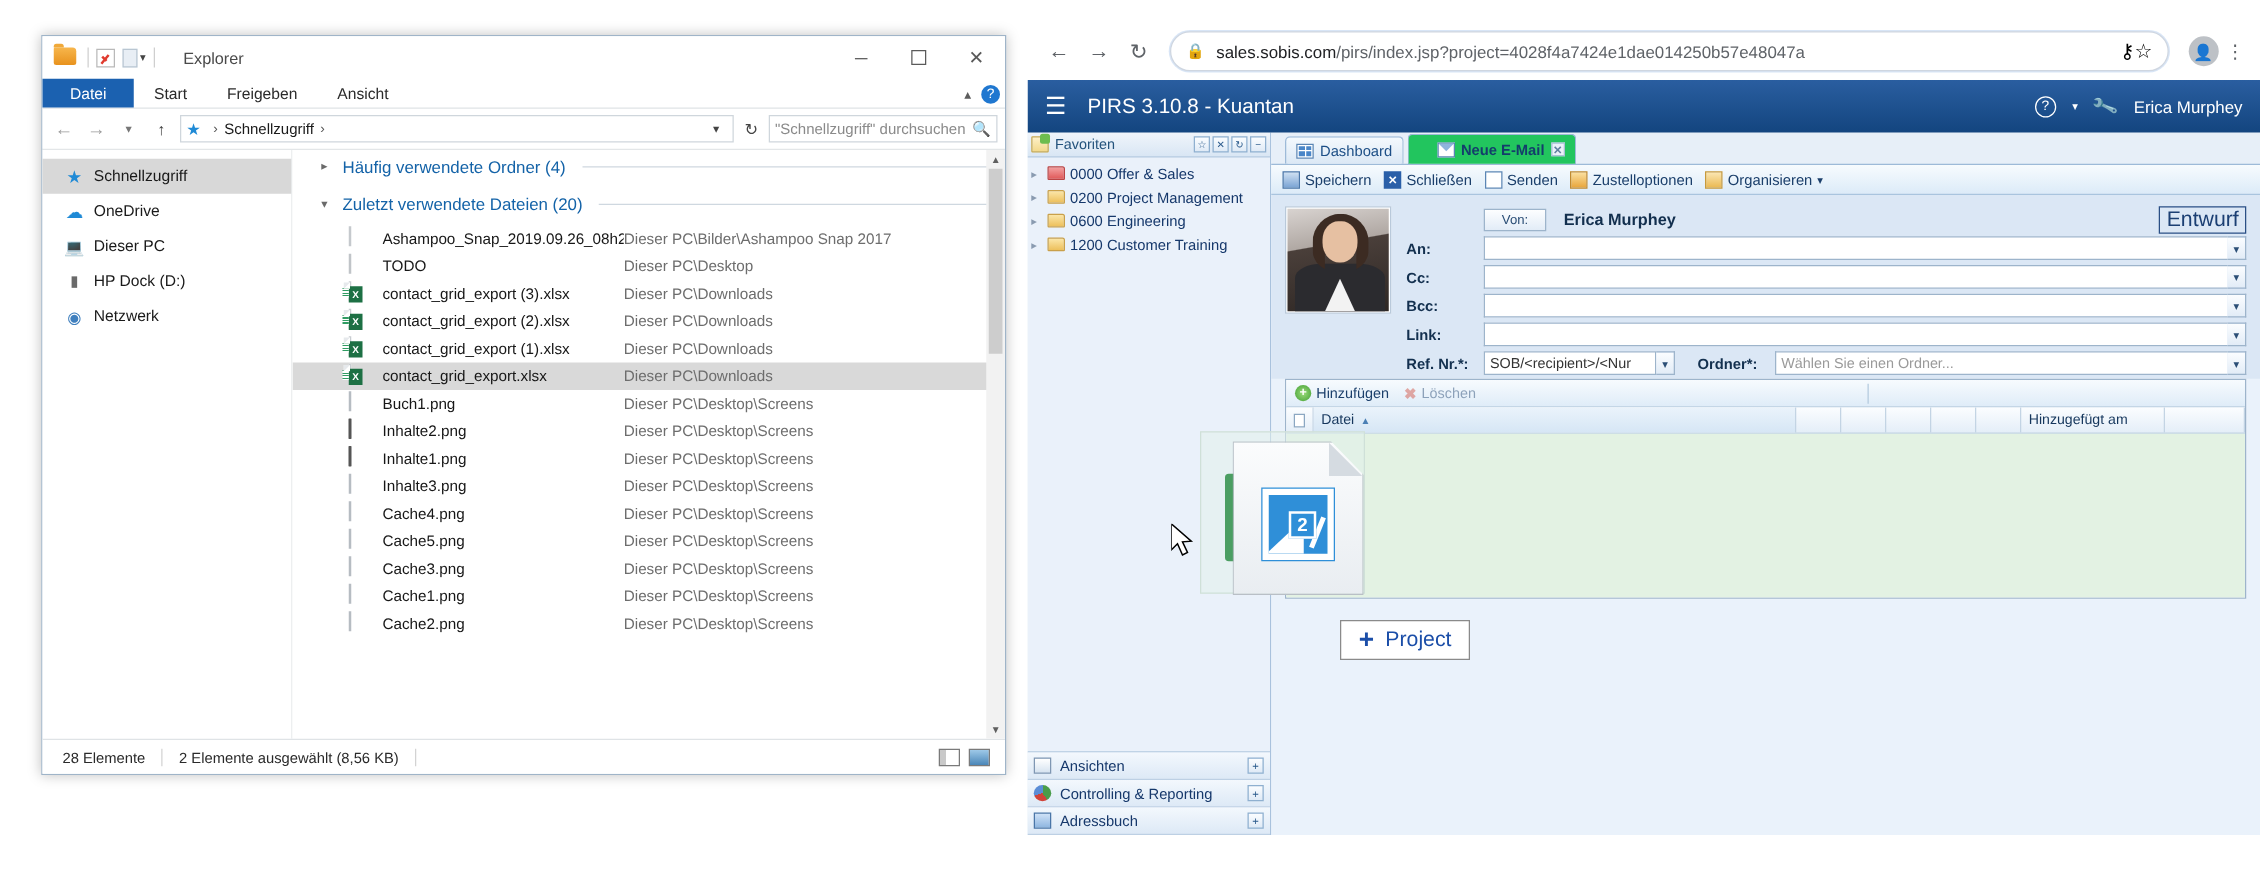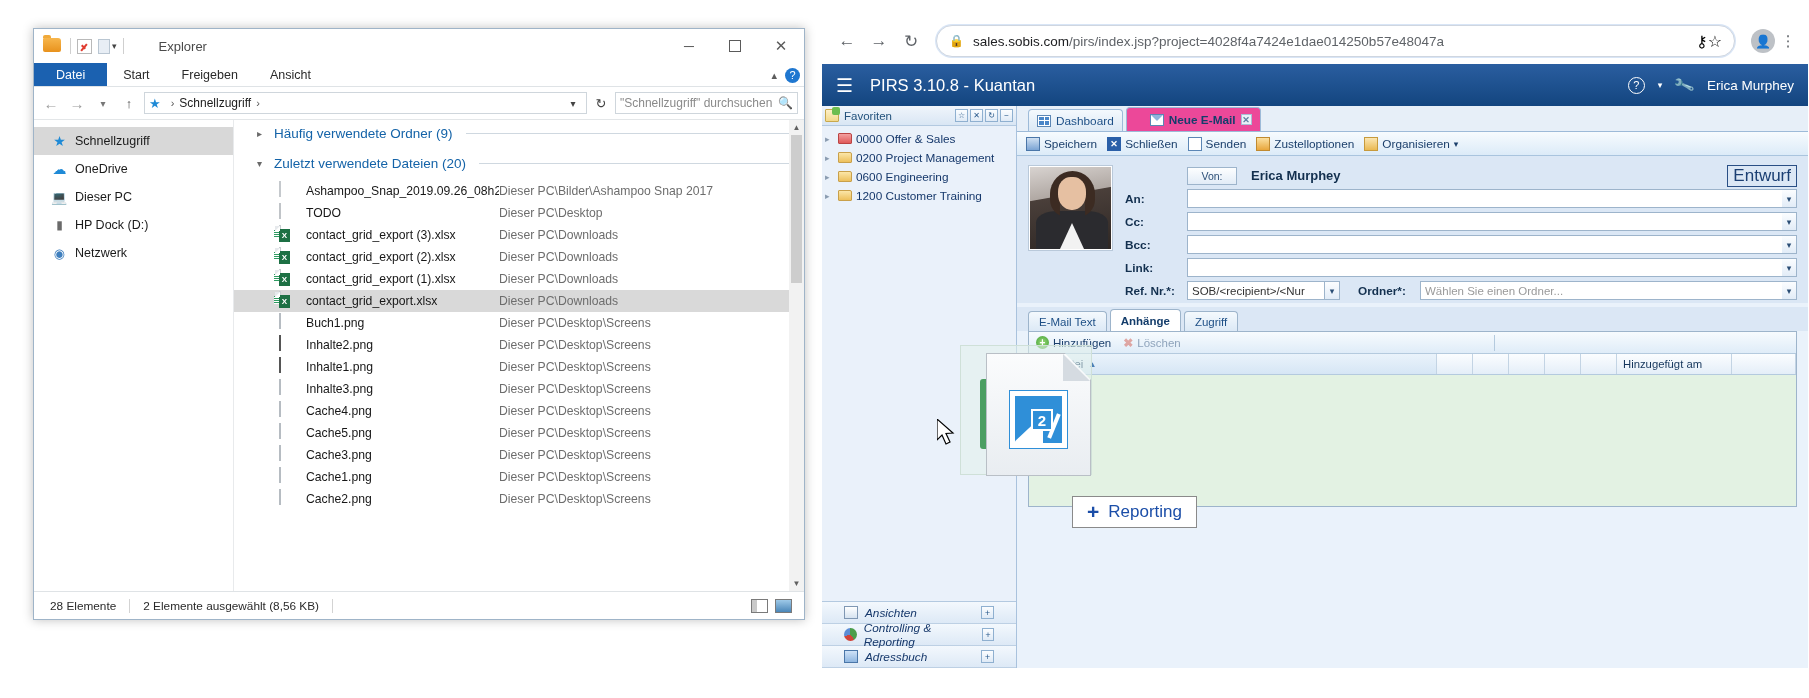--- a/index.html
+++ b/index.html
@@ -29,21 +29,21 @@
     width:18px;height:14px;background:linear-gradient(#f7b64c,#e8921d);
     border-radius:1px 3px 2px 2px; position:relative; display:inline-block;
   }
   .folder-gold:before{content:"";position:absolute;left:0;top:-3px;width:8px;height:3px;background:#f0a93a;border-radius:2px 2px 0 0;}
   .qa-sep { width:1px; height:16px; background:#cfcfcf; margin:0 6px; }
   .qa-check { width:15px;height:15px;border:1px solid #b9b9b9;background:#fff;position:relative;}
   .qa-check:after{content:"";position:absolute;left:3px;top:6px;width:5px;height:2px;background:#e03b2f;transform:rotate(45deg);}
   .qa-check:before{content:"";position:absolute;left:5px;top:3px;width:2px;height:9px;background:#e03b2f;transform:rotate(40deg);}
   .qa-page { width:12px;height:15px;background:#e8eef5;border:1px solid #b9c6d2;}
   .qa-caret { font-size:9px; color:#444; margin-left:2px;}
-  .ex-title-text { font-size:13px; color:#4a4a4a; margin-left:16px;padding-left:13px; }
+  .ex-title-text { font-size:13px; color:#4a4a4a; margin-left:4px;padding-left:13px; }
   .ex-winbtns { position:absolute; right:0; top:0; display:flex; height:34px; }
   .ex-winbtn { width:46px; height:34px; display:flex; align-items:center; justify-content:center; color:#5a5a5a; font-size:14px; }
   .ex-winbtn.close { font-size:15px; }
 
   .ex-ribbon { height:24px; background:#ffffff; display:flex; align-items:stretch; position:relative; border-bottom:1px solid #dfe3e6;}
   .ex-tab { padding:0 16px; font-size:12.5px; color:#2a2a2a; display:flex;align-items:center;}
   .ex-tab.datei { background:#1b61b0; color:#fff; padding:0 22px; }
   .ex-ribbon-right { position:absolute; right:4px; top:0; height:24px; display:flex; align-items:center; gap:8px;}
   .ribbon-caret { font-size:11px; color:#5d5d5d;}
   .help-circle { width:15px;height:15px;border-radius:50%;background:#1f77d0;color:#fff;font-size:11px;display:flex;align-items:center;justify-content:center;}
@@ -130,30 +130,30 @@
   .fav-ico { width:14px;height:13px;background:linear-gradient(#fdf0c8,#f3d98b); border:1px solid #c9a94d; border-radius:1px; position:relative;}
   .fav-ico:after{content:"";position:absolute;right:-2px;top:-3px;width:8px;height:8px;background:#6dbd4f;border-radius:2px;}
   .fav-btns { margin-left:auto; display:flex; gap:2px; }
   .fav-btn { width:13px;height:13px;border:1px solid #8fb0d0; background:linear-gradient(#fbfdff,#dfeaf6); display:flex;align-items:center;justify-content:center; font-size:8px; color:#2a5a8c;}
   .tree { padding-top:3px; flex:1; }
   .tree-item { height:19px; display:flex; align-items:center; font-size:11.8px; color:#16386b; gap:4px; padding-left:3px;}
   .tree-chev { color:#8a9bb0; font-size:9px; width:9px;}
   .tree-fold { width:14px;height:11px;background:linear-gradient(#fbe6a8,#edc05c);border:1px solid #c9a04a;border-radius:1px 2px 1px 1px;}
   .tree-fold.red { background:linear-gradient(#f3a0a0,#e05a5a); border-color:#b44; }
   .left-sections { border-top:1px solid #b3c9e0;}
-  .left-sec { height:22px; display:flex; align-items:center; gap:7px; padding:0 22px; font-size:11.8px; color:#16386b; background:linear-gradient(#f3f8fd,#dde9f6); border-bottom:1px solid #bdd0e4;font-style:italic;}
+  .left-sec { height:22px; display:flex; align-items:center; gap:7px; padding:0 5px; font-size:11.8px; color:#16386b; background:linear-gradient(#f3f8fd,#dde9f6); border-bottom:1px solid #bdd0e4;}
   .left-sec .plus { margin-left:auto; width:13px;height:13px;border:1px solid #8fb0d0;background:linear-gradient(#fbfdff,#dfeaf6); display:flex;align-items:center;justify-content:center;font-size:9px;color:#2a5a8c;}
   .sec-ico { width:14px;height:13px; border:1px solid #7f97b3; background:linear-gradient(#fff,#d6e3f0);}
   .sec-ico.pie { border-radius:50%; background:conic-gradient(#4a9d4a 0 40%, #d0443a 40% 70%, #5b8dd6 70% 100%); border:none;}
   .sec-ico.book { background:linear-gradient(#cfe2f7,#8fb6e0); border-color:#4a76a8;}
 
   .pirs-main { flex:1; display:flex; flex-direction:column; background:#eaf2fb; min-width:0;}
   .tabstrip { height:26px; display:flex; align-items:flex-end; padding-left:11px; gap:3px; background:#e7eff8; border-bottom:1px solid #9dbad8;}
   .ptab { height:22px; border:1px solid #9dbad8; border-bottom:none; border-radius:4px 4px 0 0; background:linear-gradient(#f4f9fd,#dbe8f5); display:flex;align-items:center;gap:5px;padding:0 8px; font-size:11.8px;color:#1d4f86;}
-  .ptab.active { background:#ec4899; font-weight:bold; color:#143d6b; height:24px;padding-left:23px;}
+  .ptab.active { background:#22c55e; font-weight:bold; color:#143d6b; height:24px;padding-left:23px;}
   .ptab .x { font-size:9px; color:#5f7fa0; border:1px solid #a8bfd6; width:11px;height:11px; display:flex;align-items:center;justify-content:center; background:#eaf1f8;}
   .tab-ico { width:14px;height:12px;}
   .ico-dash { background:#fff; border:1px solid #5b86b5; display:grid; grid-template-columns:1fr 1fr; grid-template-rows:1fr 1fr; gap:1px; padding:1px;}
   .ico-dash span { background:#4a86c8; }
   .ico-env { background:#fff;border:1px solid #5b86b5; position:relative;}
   .ico-env:after{content:"";position:absolute;left:0;top:0;width:0;height:0;border-left:6px solid transparent;border-right:6px solid transparent;border-top:6px solid #8fb4dd;}
 
   .cmdbar { height:24px; background:linear-gradient(#f7fbfe,#dcebf8); border-bottom:1px solid #a9c4de; display:flex; align-items:center; padding-left:9px; gap:10px; font-size:11.8px; color:#1b3f6b;}
   .cmd { display:flex; align-items:center; gap:4px;}
   .cmd-ico { width:14px;height:14px; display:flex;align-items:center;justify-content:center; font-size:10px;}
@@ -289,21 +289,21 @@
       </div>
       <div class="nav-item">
         <span class="nav-ico" style="color:#3f7fbe;font-size:13px;">◉</span>
         <span>Netzwerk</span>
       </div>
     </div>
 
     <div class="ex-list">
       <div class="grp-hdr">
         <span class="chev">▸</span>
-        <span>Häufig verwendete Ordner (9)</span>
+        <span>Häufig verwendete Ordner (4)</span>
         <span class="grp-line"></span>
       </div>
       <div class="grp-hdr" style="margin-top:4px;">
         <span class="chev">▾</span>
         <span>Zuletzt verwendete Dateien (20)</span>
         <span class="grp-line"></span>
       </div>
       <div id="file-rows" style="margin-top:4px;">
           <div class="file-row">
             <span class="file-ico"><span class="ico-snap"></span></span>
@@ -586,25 +586,20 @@
                 <div class="f-input">
                   <span class="ph">Wählen Sie einen Ordner...</span>
                 </div>
                 <div class="f-drop">▾</div>
               </div>
             </div>
           </div>
         </div>
       </div>
 
-      <div class="tabs2">
-        <div class="t2">E-Mail Text</div>
-        <div class="t2 active">Anhänge</div>
-        <div class="t2">Zugriff</div>
-      </div>
 
       <div class="panel">
         <div class="panel-toolbar">
           <div class="cmd">
             <span class="ic-add">+</span>
             <span>Hinzufügen</span>
           </div>
           <div class="cmd" style="opacity:.45;">
             <span class="ic-del">✖</span>
             <span>Löschen</span>
@@ -641,20 +636,20 @@
     <div class="ghost-page" style="position:absolute;left:26px;top:10px;">
       <div class="ghost-fold"></div>
     </div>
     <div style="position:absolute;left:50px;top:48px;width:57px;height:57px;background:#2f8fd8;border:5px solid #fff;box-shadow:0 0 0 1px #2f8fd8;overflow:hidden;">
       <div style="position:absolute;left:-2px;bottom:0;width:0;height:0;border-left:30px solid transparent;border-bottom:28px solid #ffffff;"></div>
       <div style="position:absolute;right:6px;bottom:4px;width:4px;height:26px;background:#fff;transform:rotate(22deg);"></div>
       <div class="ghost-badge" style="left:16px;top:13px;">2</div>
     </div>
     <div class="copy-tip" style="left:112px; top:153px;">
       <span class="copy-plus">+</span>
-      <span>Reporting</span>
+      <span>Project</span>
     </div>
   </div>
 </div>
 
 <svg style="position:absolute;left:937px;top:419px;width:22px;height:30px;" viewBox="0 0 22 30">
   <polygon points="0,0 0,21 5,16 9,25 13,23 9,14.5 16,14" fill="#ffffff" stroke="#000000" stroke-width="1.2"></polygon>
 </svg>
 
 </body></html>

